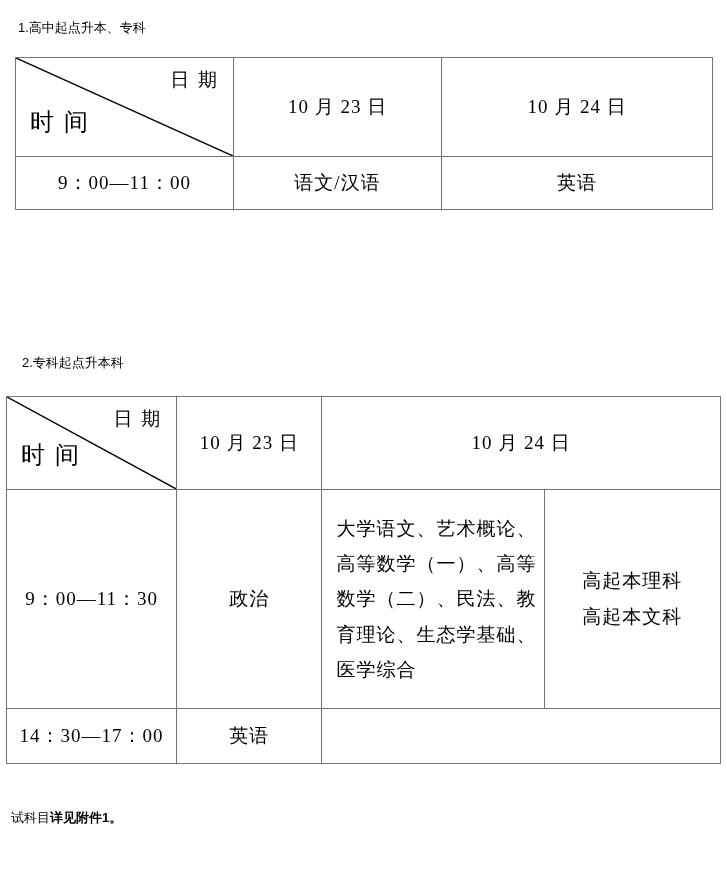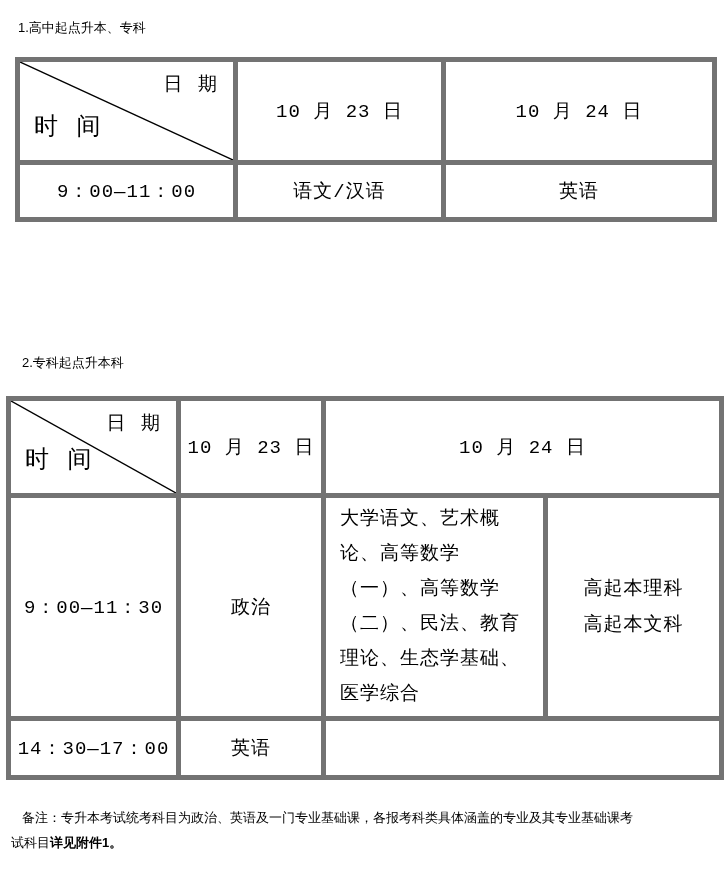--- a/index.html
+++ b/index.html
@@ -35,24 +35,24 @@
   #heading2 {
     position: absolute;
     left: 22px;
     top: 355px;
   }
   table.exam {
     border-collapse: collapse;
     table-layout: fixed;
   }
   table.exam td {
-    border: 5px solid #737373;
+    border: 1px solid #737373;
     text-align: center;
     vertical-align: middle;
-    font-family: Liberation Mono, monospace;
+    font-family: Liberation Serif, serif;
     font-size: 19px;
     letter-spacing: 1px;
     padding: 0;
   }
   
   #table1 {
     position: absolute;
     left: 15px;
     top: 57px;
     width: 697px;
@@ -194,17 +194,16 @@
       </tr>
       <tr class="row-2">
         <td>14：30—17：00</td>
         <td>英语</td>
         <td colspan="2"></td>
       </tr>
     </tbody>
   </table>
 
   <div id="footnote">
-    <div class="ln1">备注：专升本考试统考科目为政治、英语及一门专业基础课，各报考科类具体涵盖的专业及其专业基础课考</div>
     <div class="ln2"><span>试科目</span><b>详见附件1。</b></div>
   </div>
 
 </div>
 
 </body></html>

